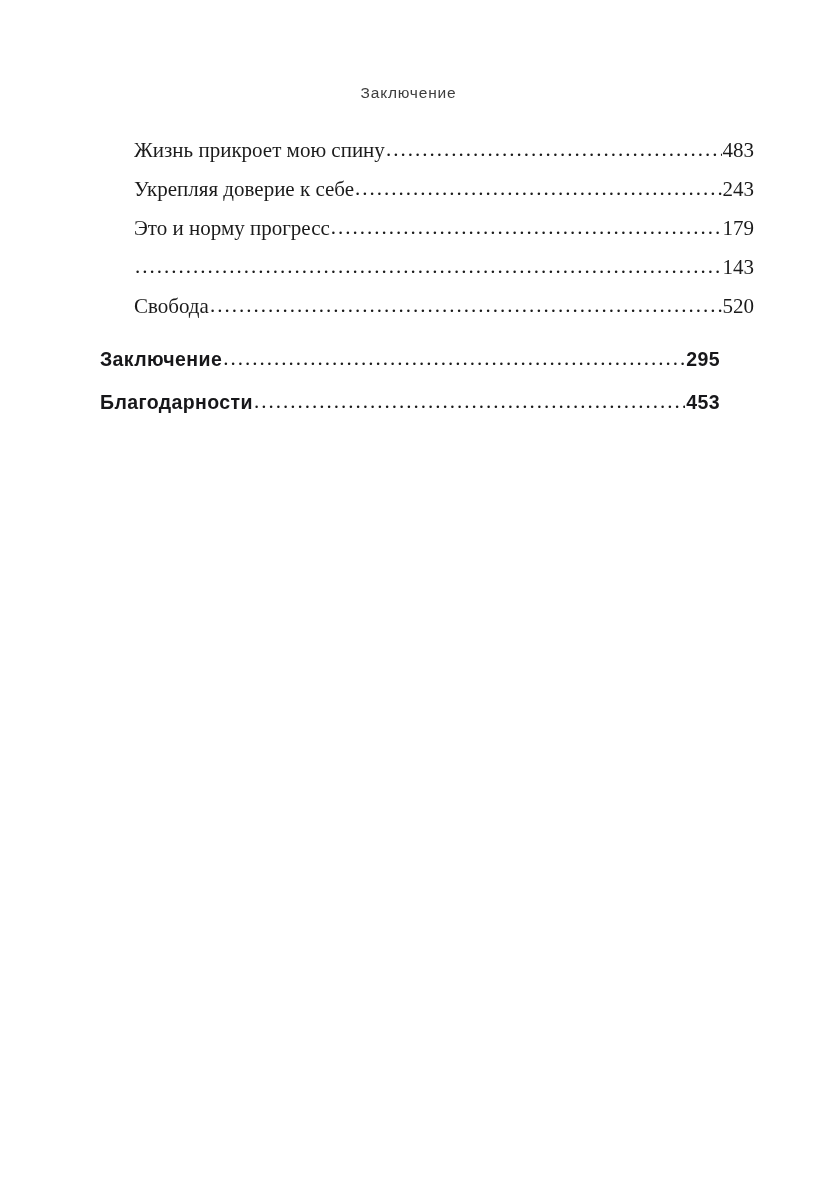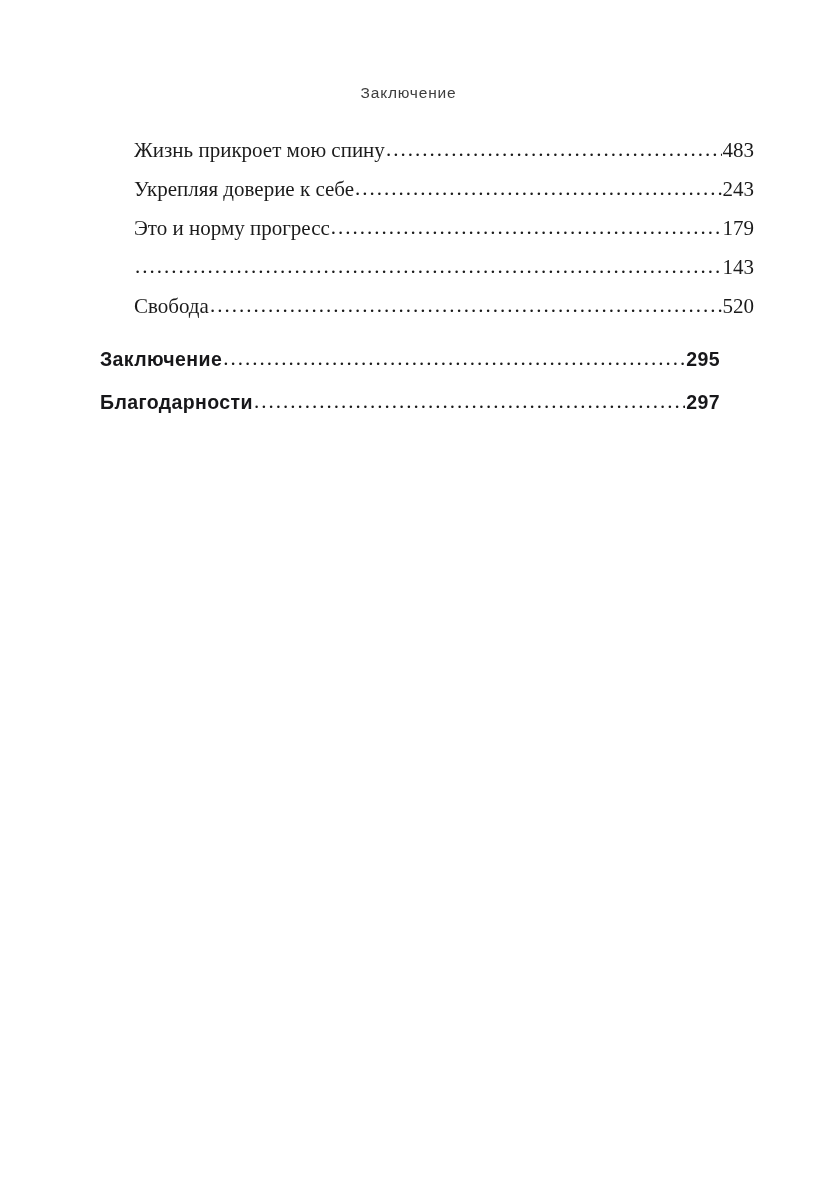--- a/index.html
+++ b/index.html
@@ -135,17 +135,17 @@
       </div>
       <div class="gap-before-bold"></div>
       <div class="toc-entry entry-bold">
         <span class="title">Заключение</span>
         <span class="leader">................................................................................................................</span>
         <span class="page-num">295</span>
       </div>
       <div class="toc-entry entry-bold">
         <span class="title">Благодарности</span>
         <span class="leader">................................................................................................................</span>
-        <span class="page-num">297</span>
+        <span class="page-num">453</span>
       </div>
     </div>
 
 </div>
 
 </body></html>

